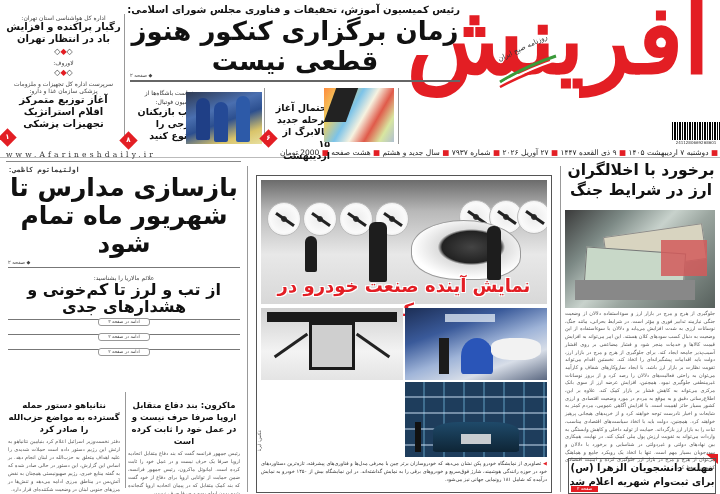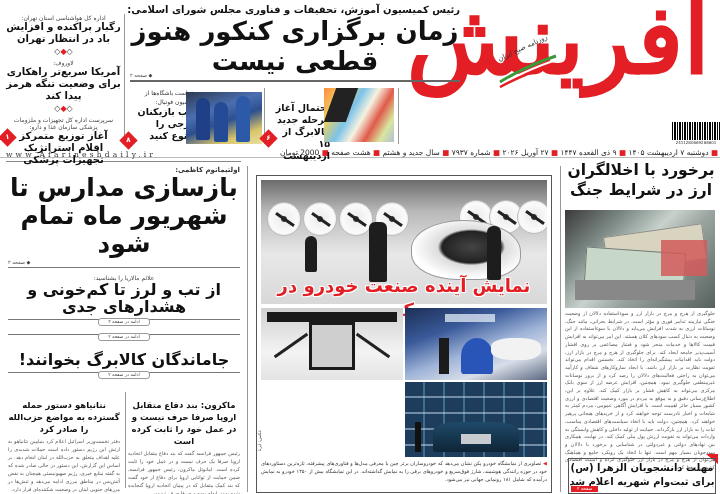--- a/index.html
+++ b/index.html
@@ -39,21 +39,21 @@
   .badge-num { position: absolute; width: 13px; height: 13px; color: #fff; font-size: 7px; font-weight: bold; text-align: center; line-height: 13px; }
 
   
   .mid-story { position: absolute; }
   .mid-kicker { font-size: 6px; color: #333; line-height: 9px; text-align: right; }
   .mid-head { font-size: 9.5px; font-weight: bold; line-height: 12px; text-align: right; }
   .photo { position: absolute; overflow: hidden; }
 
   
   .lb-col { position: absolute; left: 8px; top: 166px; width: 232px; }
-  .lb-kicker { font-size: 7px; text-align: right; font-weight: bold; color: #333; }
+  .lb-kicker { font-size: 7px; text-align: left; font-weight: bold; color: #333; font-family: Liberation Mono, monospace; }
   .lb-head-main { font-size: 25px; font-weight: bold; text-align: center; line-height: 28px; letter-spacing: -0.5px; }
   .sep-rule { height: 1px; background: #777; margin: 2px 0; position: relative; }
   .cont { position: relative; height: 8px; margin: 0 auto; width: 52px; border: 1px solid #999; border-radius: 3px; font-size: 4.5px; text-align: center; line-height: 6px; color: #444; background: #fff; top: -4px; }
   .lb-head { font-size: 16px; font-weight: bold; text-align: center; line-height: 17px; }
   .lb-small-kicker { font-size: 6px; text-align: center; color: #444; margin-top: 2px; }
 
   .two-col { position: absolute; left: 8px; top: 390px; width: 232px; height: 100px; }
   .col { position: absolute; top: 9px; width: 112px; }
   .col-head { font-size: 8.5px; font-weight: bold; line-height: 12px; text-align: center; }
   .col-body { font-size: 5px; line-height: 8px; color: #555; text-align: justify; margin-top: 2px; }
@@ -113,21 +113,20 @@
 <div class="top-kicker">رئیس کمیسیون آموزش، تحقیقات و فناوری مجلس شورای اسلامی:</div>
 <div class="top-headline">زمان برگزاری کنکور هنوز قطعی نیست</div>
 <div class="page-ref page-ref-top">◆ <span>صفحه ۲</span></div>
 <div class="rule-dark" style="left:130px; top:80px; width:330px;"></div>
 
 <div class="lt-col">
   <div class="lt-kicker">اداره کل هواشناسی استان تهران:</div>
   <div class="lt-head">رگبار پراکنده و افزایش باد در انتظار تهران</div>
   <div class="diamonds">◇<span class="red">◆</span>◇</div>
   <div class="lt-kicker">لاوروف:</div>
-  <div class="lt-head">آمریکا سریع‌تر راهکاری برای وضعیت تنگه هرمز پیدا کند</div>
   <div class="diamonds">◇<span class="red">◆</span>◇</div>
   <div class="lt-kicker">سرپرست اداره کل تجهیزات و ملزومات پزشکی سازمان غذا و دارو:</div>
   <div class="lt-head">آغاز توزیع متمرکز اقلام استراتژیک تجهیزات پزشکی</div>
 </div>
 <div class="vrule" style="left:124px; top:14px; height:128px;"></div>
 <div class="badge" style="left:1px; top:131px;"></div>
 <div class="badge-num" style="left:1px; top:131px;">۱</div>
 
 <div class="mid-story" style="left:130px; top:88px; width:70px;">
   <div class="mid-kicker">درخواست باشگاه‌ها از فدراسیون فوتبال:</div>
@@ -159,21 +158,20 @@
   <div class="sep-rule"></div>
 
   <div class="lb-small-kicker" style="margin-top:6px;">علائم مالاریا را بشناسید:</div>
   <div class="lb-head">از تب و لرز تا کم‌خونی و هشدارهای جدی</div>
   <div class="sep-rule" style="margin-top:4px;"></div>
   <div class="cont">ادامه در صفحه ۳</div>
 
   <div class="sep-rule" style="margin-top:4px;"></div>
   <div class="cont">ادامه در صفحه ۲</div>
 
-  <div class="lb-head" style="margin-top:6px;">جاماندگان کالابرگ بخوانند!</div>
   <div class="sep-rule" style="margin-top:4px;"></div>
   <div class="cont">ادامه در صفحه ۲</div>
 </div>
 
 <div class="two-col">
   <div class="col" style="right:0;">
     <div class="col-head">ماکرون: بند دفاع متقابل اروپا صرفا حرف نیست و در عمل خود را ثابت کرده است</div>
     <div class="col-body">رئیس جمهور فرانسه گفت که بند دفاع متقابل اتحادیه اروپا صرفا یک حرف نیست و در عمل خود را ثابت کرده است. امانوئل ماکرون، رئیس جمهور فرانسه، ضمن حمایت از توانایی اروپا برای دفاع از خود گفت که بند کمک متقابل که در پیمان اتحادیه اروپا گنجانده شده بدون ابهام بوده و صرفا حرف نیست.</div>
   </div>
   <div class="vrule" style="left:117px; top:2px; height:96px;"></div>

